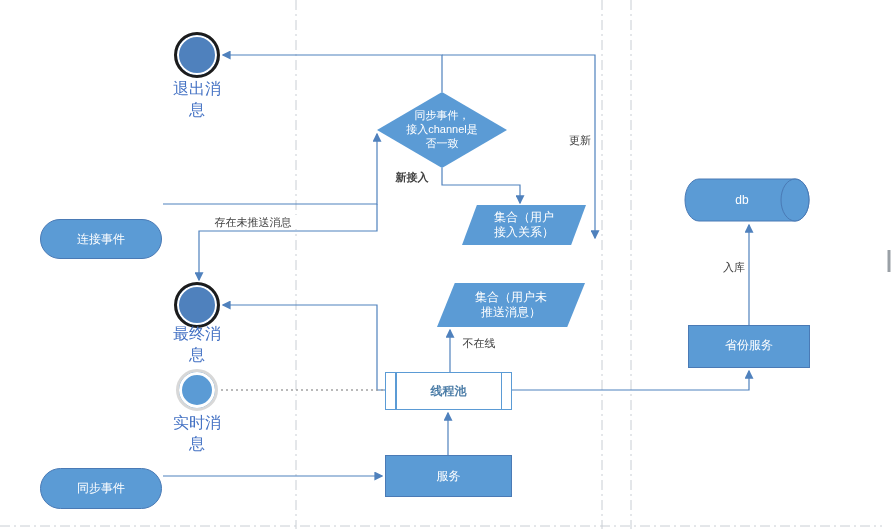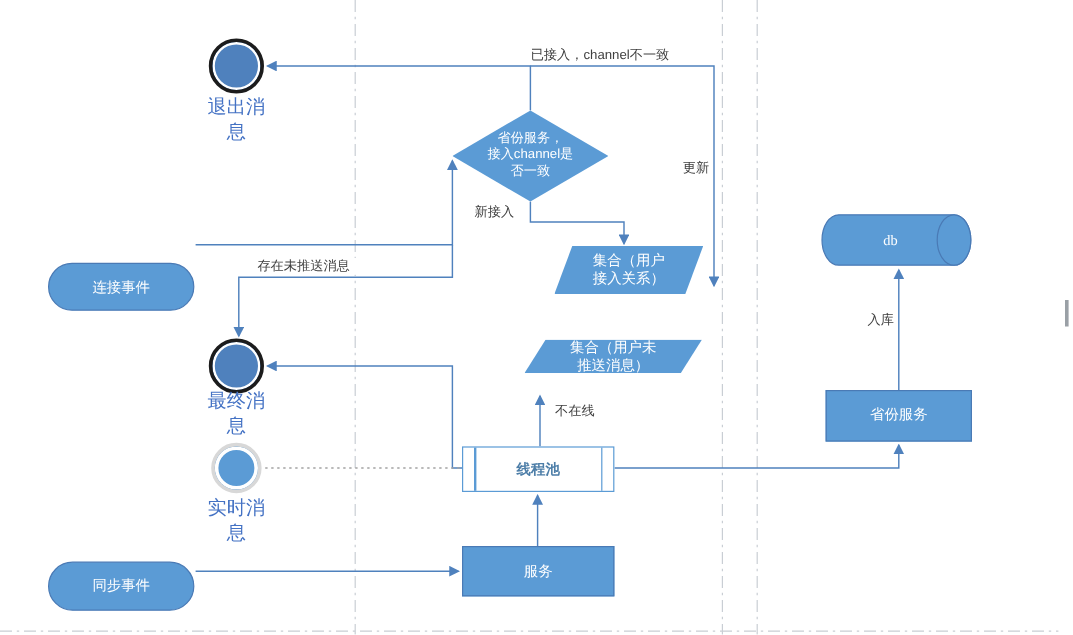--- a/index.html
+++ b/index.html
@@ -71,40 +71,40 @@
 
   <div class="node stadium fill" style="left:40px;top:184px;width:122px;height:40px;">
     <span>连接事件</span>
   </div>
   <div class="node stadium fill" style="left:40px;top:433px;width:122px;height:41px;">
     <span>同步事件</span>
   </div>
 
   <div class="node diamond" style="left:377px;top:92px;width:130px;height:76px;">
     <div>
-      <span style="display:block">省份服务，</span>
+      <span style="display:block">同步事件，</span>
       <span style="display:block">接入channel是</span>
       <span style="display:block">否一致</span>
     </div>
   </div>
 
   <div class="node para" style="left:462px;top:205px;width:124px;height:40px;">
     <div>
       <span style="display:block">集合（用户</span>
       <span style="display:block">接入关系）</span>
     </div>
   </div>
-  <div class="node para" style="left:437px;top:283px;width:148px;height:28px;text-align:center;">
+  <div class="node para" style="left:437px;top:283px;width:148px;height:44px;text-align:center;">
     <div>
       <span style="display:block">集合（用户未</span>
       <span style="display:block">推送消息）</span>
     </div>
   </div>
 
-  <div class="dbwrap" style="left:683px;top:177px;width:132px;height:46px;font-family:Liberation Serif, serif;">
+  <div class="dbwrap" style="left:683px;top:177px;width:132px;height:46px;">
     <svg width="132" height="46">
       <path d="M16 2 L112 2 A14 21 0 0 1 112 44 L16 44 A14 21 0 0 1 16 2 Z" fill="#5b9bd5" stroke="#4a7ab5" stroke-width="1"></path>
       <ellipse cx="112" cy="23" rx="14" ry="21" fill="#5b9bd5" stroke="#4a7ab5" stroke-width="1"></ellipse>
     </svg>
     <div class="dbtext">db</div>
   </div>
 
   <div class="node fill" style="left:688px;top:325px;width:122px;height:43px;font-family:Liberation Mono, monospace;">
     <span>省份服务</span>
   </div>
@@ -112,20 +112,19 @@
   <div class="node tp" style="left:385px;top:372px;width:127px;height:38px;font-weight:bold;">
     <span class="bar" style="left:9px;"></span>
     <span class="bar" style="right:9px;"></span>
     <span>线程池</span>
   </div>
 
   <div class="node fill" style="left:385px;top:455px;width:127px;height:42px;">
     <span>服务</span>
   </div>
 
-  <div class="elabel" style="left:415px;top:39px;width:168px;">已接入，channel不一致</div>
   <div class="elabel" style="left:566px;top:133px;width:26px;">更新</div>
-  <div class="elabel" style="left:390px;top:170px;width:42px;">新接入</div>
+  <div class="elabel" style="left:390px;top:170px;width:42px;font-weight:bold;">新接入</div>
   <div class="elabel" style="left:206px;top:215px;width:92px;">存在未推送消息</div>
   <div class="elabel" style="left:456px;top:336px;width:44px;">不在线</div>
   <div class="elabel" style="left:720px;top:260px;width:26px;">入库</div>
 
 </div>
 
 </body></html>

